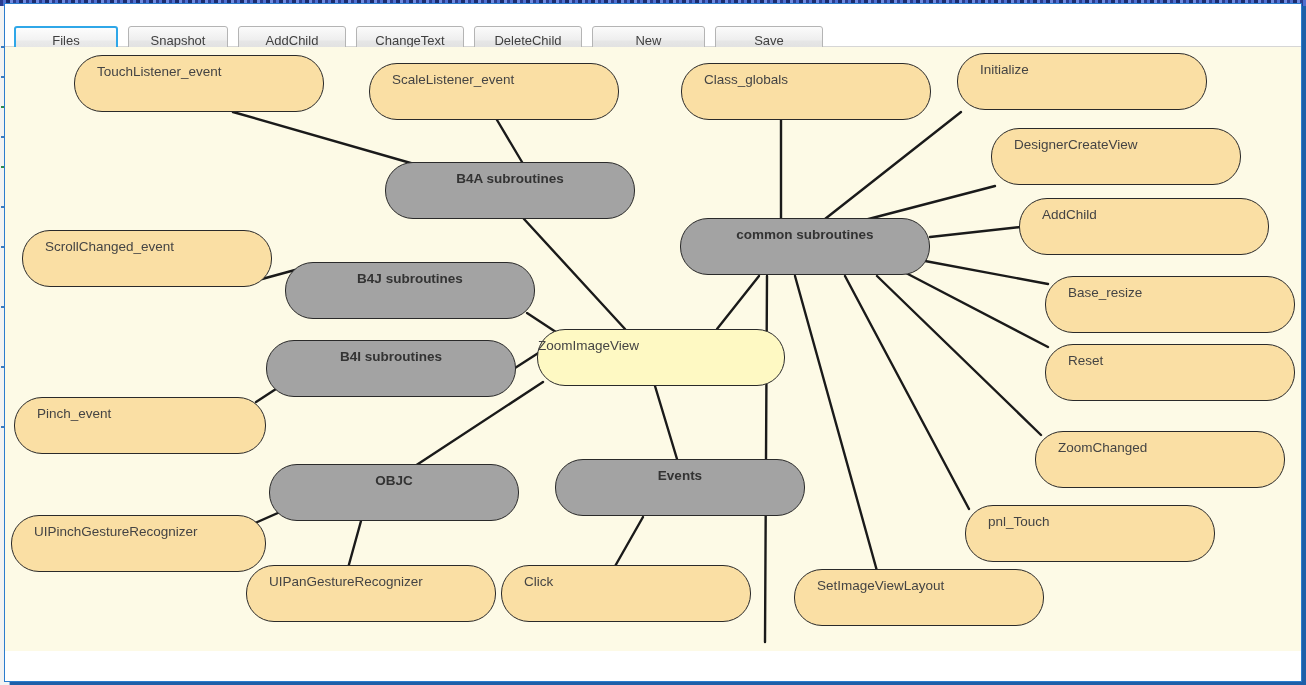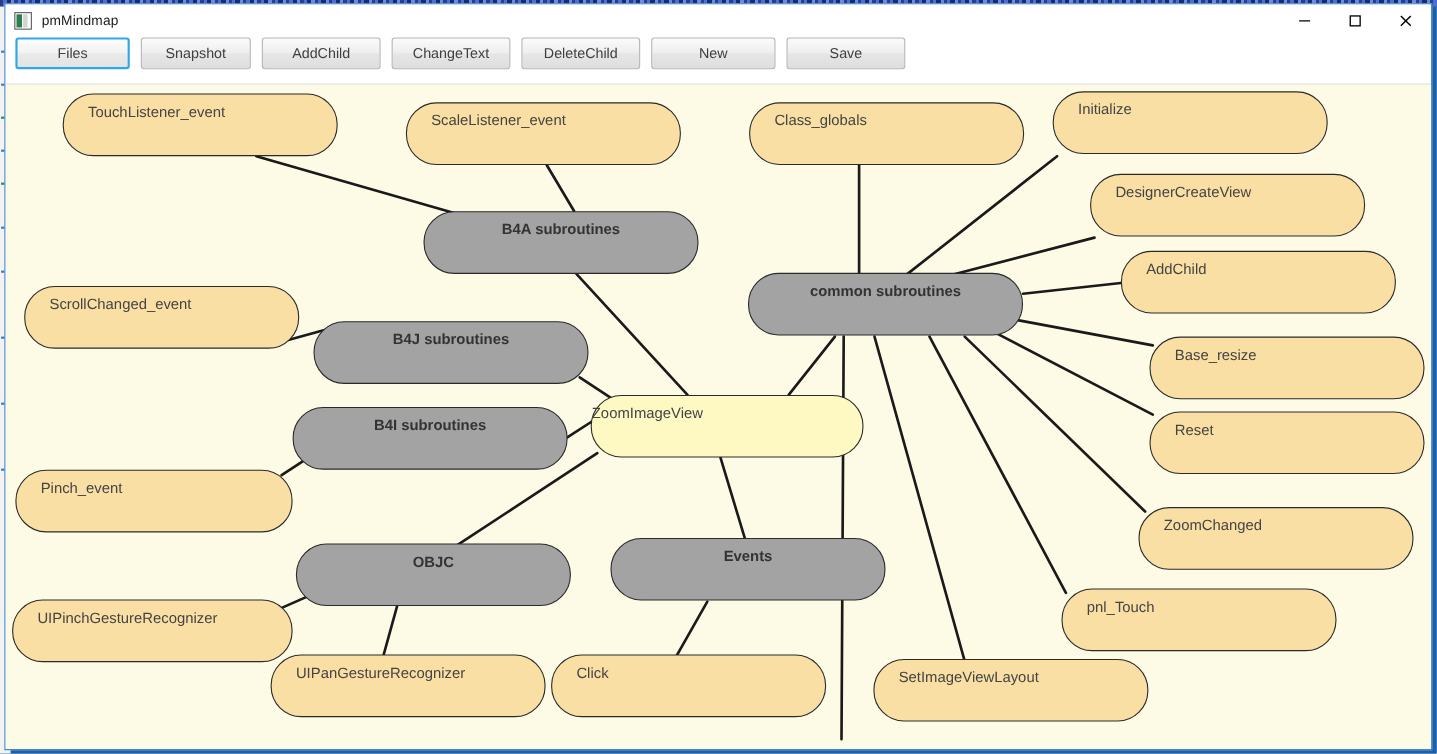--- a/index.html
+++ b/index.html
@@ -103,21 +103,21 @@
     border-bottom: 1px solid #d6d6d6;
     display: flex;
     align-items: flex-start;
     padding-left: 9px;
     box-sizing: border-box;
   }
   .tbtn {
     height: 29px;
     min-width: 100px;
     margin-right: 10px;
-    margin-top: 0;
+    margin-top: 22px;
     background: linear-gradient(#fbfbfb, #eeeeee 48%, #e6e6e6 52%, #dedede);
     border: 1px solid #b4b4b4;
     border-radius: 3px;
     font-family: "Liberation Sans", sans-serif;
     font-size: 13px;
     color: #404040;
     display: flex;
     align-items: center;
     justify-content: center;
     cursor: pointer;
@@ -192,41 +192,20 @@
   <div class="mini" style="top:160px;background:#2e8b4f"></div>
   <div class="mini" style="top:200px"></div>
   <div class="mini" style="top:240px"></div>
   <div class="mini" style="top:300px"></div>
   <div class="mini" style="top:360px"></div>
   <div class="mini" style="top:420px"></div>
 </div>
 
 <div id="window">
 
-  <div id="titlebar">
-    <div id="app-icon"></div>
-    <div id="app-title">pmMindmap</div>
-
-    <div class="winbtn" id="btn-min">
-      <svg width="14" height="14" viewBox="0 0 14 14">
-          <line x1="2" y1="7" x2="12" y2="7" stroke="#000" stroke-width="1.2"></line>
-        </svg>
-    </div>
-    <div class="winbtn" id="btn-max">
-      <svg width="14" height="14" viewBox="0 0 14 14">
-          <rect x="2.5" y="2.5" width="9" height="9" fill="none" stroke="#000" stroke-width="1.2"></rect>
-        </svg>
-    </div>
-    <div class="winbtn" id="btn-close">
-      <svg width="14" height="14" viewBox="0 0 14 14">
-          <line x1="2.5" y1="2.5" x2="11.5" y2="11.5" stroke="#000" stroke-width="1.3"></line>
-          <line x1="11.5" y1="2.5" x2="2.5" y2="11.5" stroke="#000" stroke-width="1.3"></line>
-        </svg>
-    </div>
-  </div>
 
   <div id="toolbar">
     <div class="tbtn focused" id="tb-files">Files</div>
     <div class="tbtn" id="tb-snapshot">Snapshot</div>
     <div class="tbtn" id="tb-addchild">AddChild</div>
     <div class="tbtn" id="tb-changetext">ChangeText</div>
     <div class="tbtn" id="tb-deletechild">DeleteChild</div>
     <div class="tbtn" id="tb-new">New</div>
     <div class="tbtn" id="tb-save">Save</div>
   </div>
@@ -251,21 +230,21 @@
         <line x1="990" y1="139" x2="852" y2="175" stroke="#1a1a1a" stroke-width="2.4" stroke-linecap="round"></line>
         <line x1="1016" y1="180" x2="925" y2="190" stroke="#1a1a1a" stroke-width="2.4" stroke-linecap="round"></line>
         <line x1="1043" y1="237" x2="920" y2="214" stroke="#1a1a1a" stroke-width="2.4" stroke-linecap="round"></line>
         <line x1="1043" y1="300" x2="901" y2="226" stroke="#1a1a1a" stroke-width="2.4" stroke-linecap="round"></line>
         <line x1="1036" y1="388" x2="872" y2="229" stroke="#1a1a1a" stroke-width="2.4" stroke-linecap="round"></line>
         <line x1="964" y1="462" x2="840" y2="229" stroke="#1a1a1a" stroke-width="2.4" stroke-linecap="round"></line>
         <line x1="872" y1="524" x2="790" y2="229" stroke="#1a1a1a" stroke-width="2.4" stroke-linecap="round"></line>
         <line x1="760" y1="595" x2="762" y2="229" stroke="#1a1a1a" stroke-width="2.4" stroke-linecap="round"></line>
       </svg>
     <div id="nodes-layer">
-        <div class="node leaf" style="left: 52px; top: 8px; width: 250px; height: 57px; text-decoration: underline;">
+        <div class="node leaf" style="left: 69px; top: 8px; width: 250px; height: 57px; text-decoration: underline;">
           <span class="lbl">TouchListener_event</span>
         </div>
         <div class="node leaf" style="left: 364px; top: 16px; width: 250px; height: 57px;">
           <span class="lbl">ScaleListener_event</span>
         </div>
         <div class="node leaf" style="left: 676px; top: 16px; width: 250px; height: 57px;">
           <span class="lbl">Class_globals</span>
         </div>
         <div class="node leaf" style="left: 952px; top: 6px; width: 250px; height: 57px;">
           <span class="lbl">Initialize</span>

